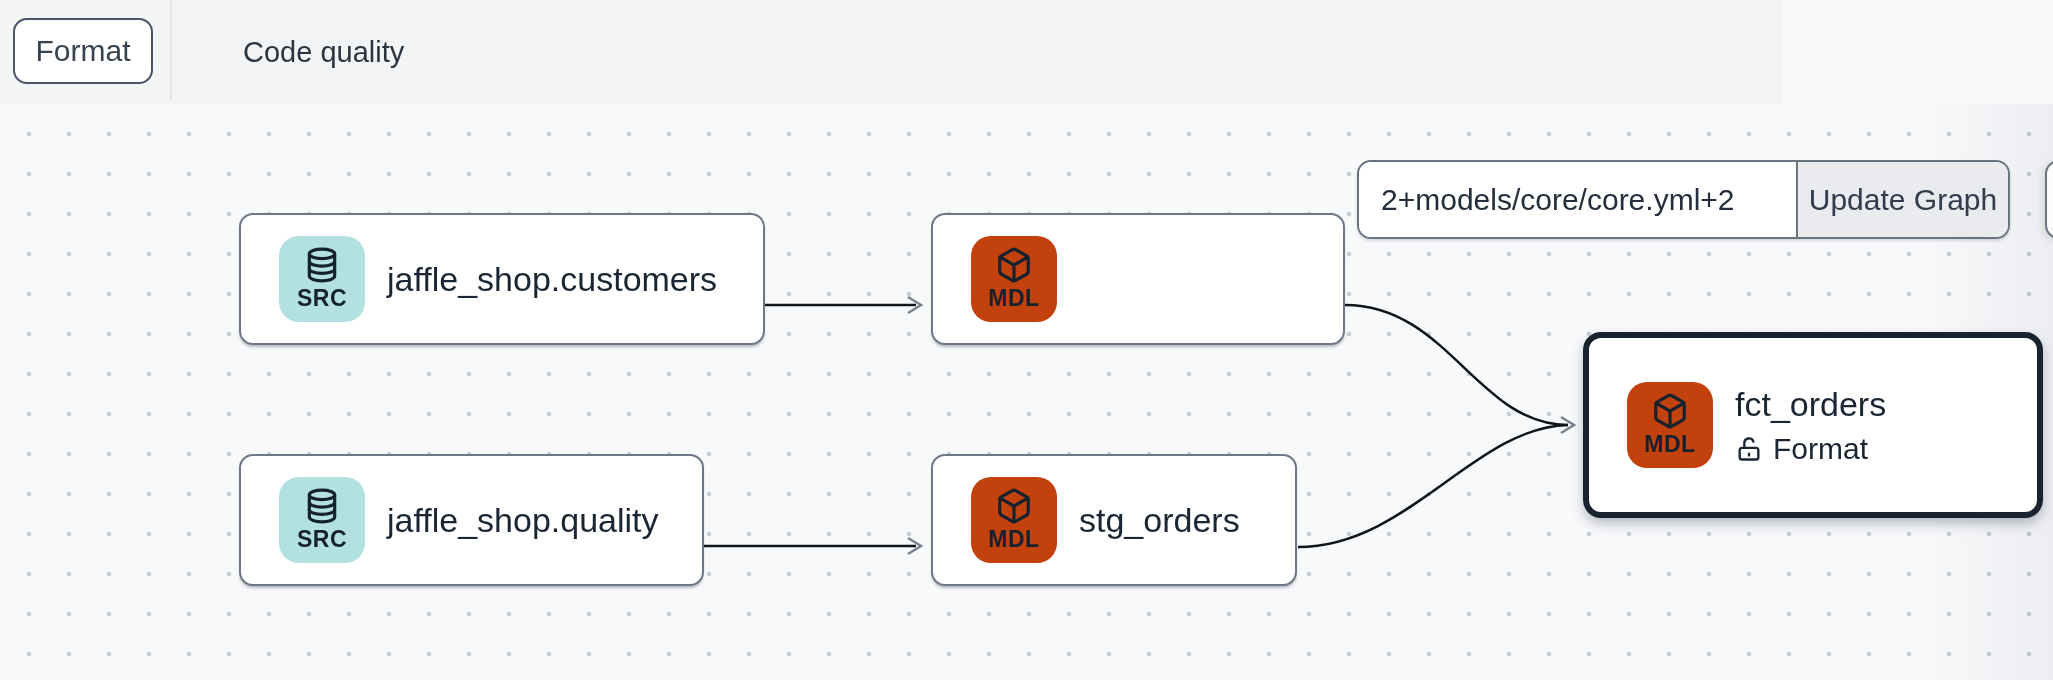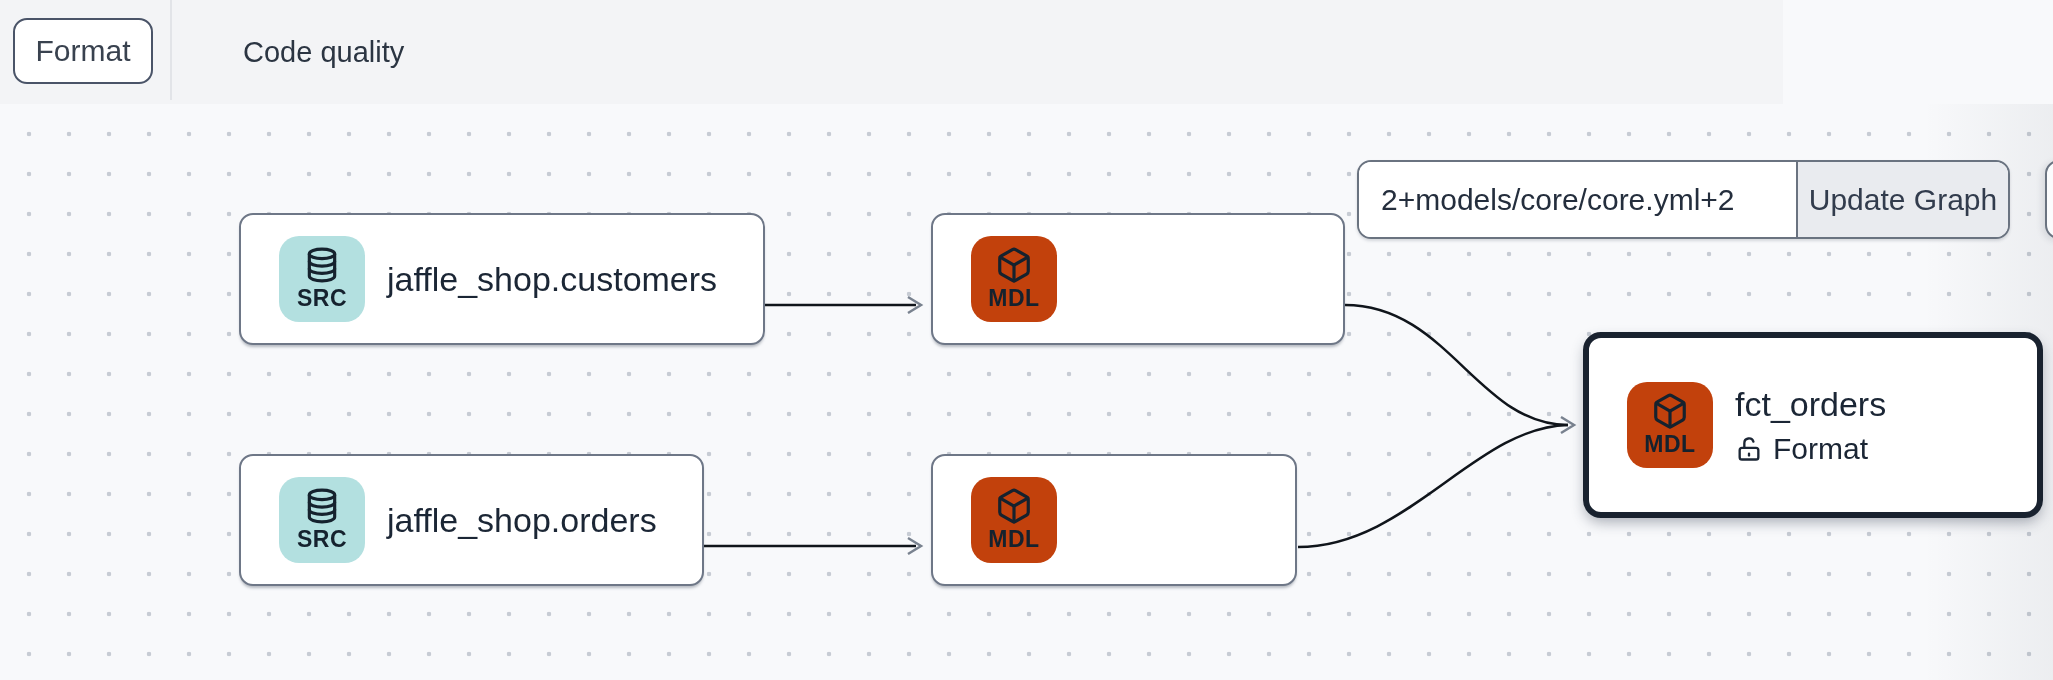--- a/index.html
+++ b/index.html
@@ -168,32 +168,33 @@
   <div class="node n-src-orders">
     <div class="badge src">
       <svg viewBox="0 0 24 24">
         <ellipse cx="12" cy="5" rx="8" ry="3"></ellipse>
         <path d="M4 5v4.7c0 1.66 3.58 3 8 3s8-1.34 8-3V5"></path>
         <path d="M4 9.7v4.6c0 1.66 3.58 3 8 3s8-1.34 8-3V9.7"></path>
         <path d="M4 14.3V19c0 1.66 3.58 3 8 3s8-1.34 8-3v-4.7"></path>
       </svg>
       <div class="badge-label">SRC</div>
     </div>
-    <div class="node-label">jaffle_shop.orders</div>
+    <div class="node-label">jaffle_shop.quality</div>
   </div>
 
   <div class="node n-stg-orders">
     <div class="badge mdl">
       <svg viewBox="0 0 24 24">
         <path d="M21 16V8a2 2 0 0 0-1-1.73l-7-4a2 2 0 0 0-2 0l-7 4A2 2 0 0 0 3 8v8a2 2 0 0 0 1 1.73l7 4a2 2 0 0 0 2 0l7-4A2 2 0 0 0 21 16z"></path>
         <polyline points="3.27 6.96 12 12.01 20.73 6.96"></polyline>
         <line x1="12" y1="22.08" x2="12" y2="12"></line>
       </svg>
       <div class="badge-label">MDL</div>
     </div>
+    <div class="node-label">stg_orders</div>
   </div>
 
   <div class="node selected n-fct-orders">
     <div class="badge mdl">
       <svg viewBox="0 0 24 24">
         <path d="M21 16V8a2 2 0 0 0-1-1.73l-7-4a2 2 0 0 0-2 0l-7 4A2 2 0 0 0 3 8v8a2 2 0 0 0 1 1.73l7 4a2 2 0 0 0 2 0l7-4A2 2 0 0 0 21 16z"></path>
         <polyline points="3.27 6.96 12 12.01 20.73 6.96"></polyline>
         <line x1="12" y1="22.08" x2="12" y2="12"></line>
       </svg>
       <div class="badge-label">MDL</div>

